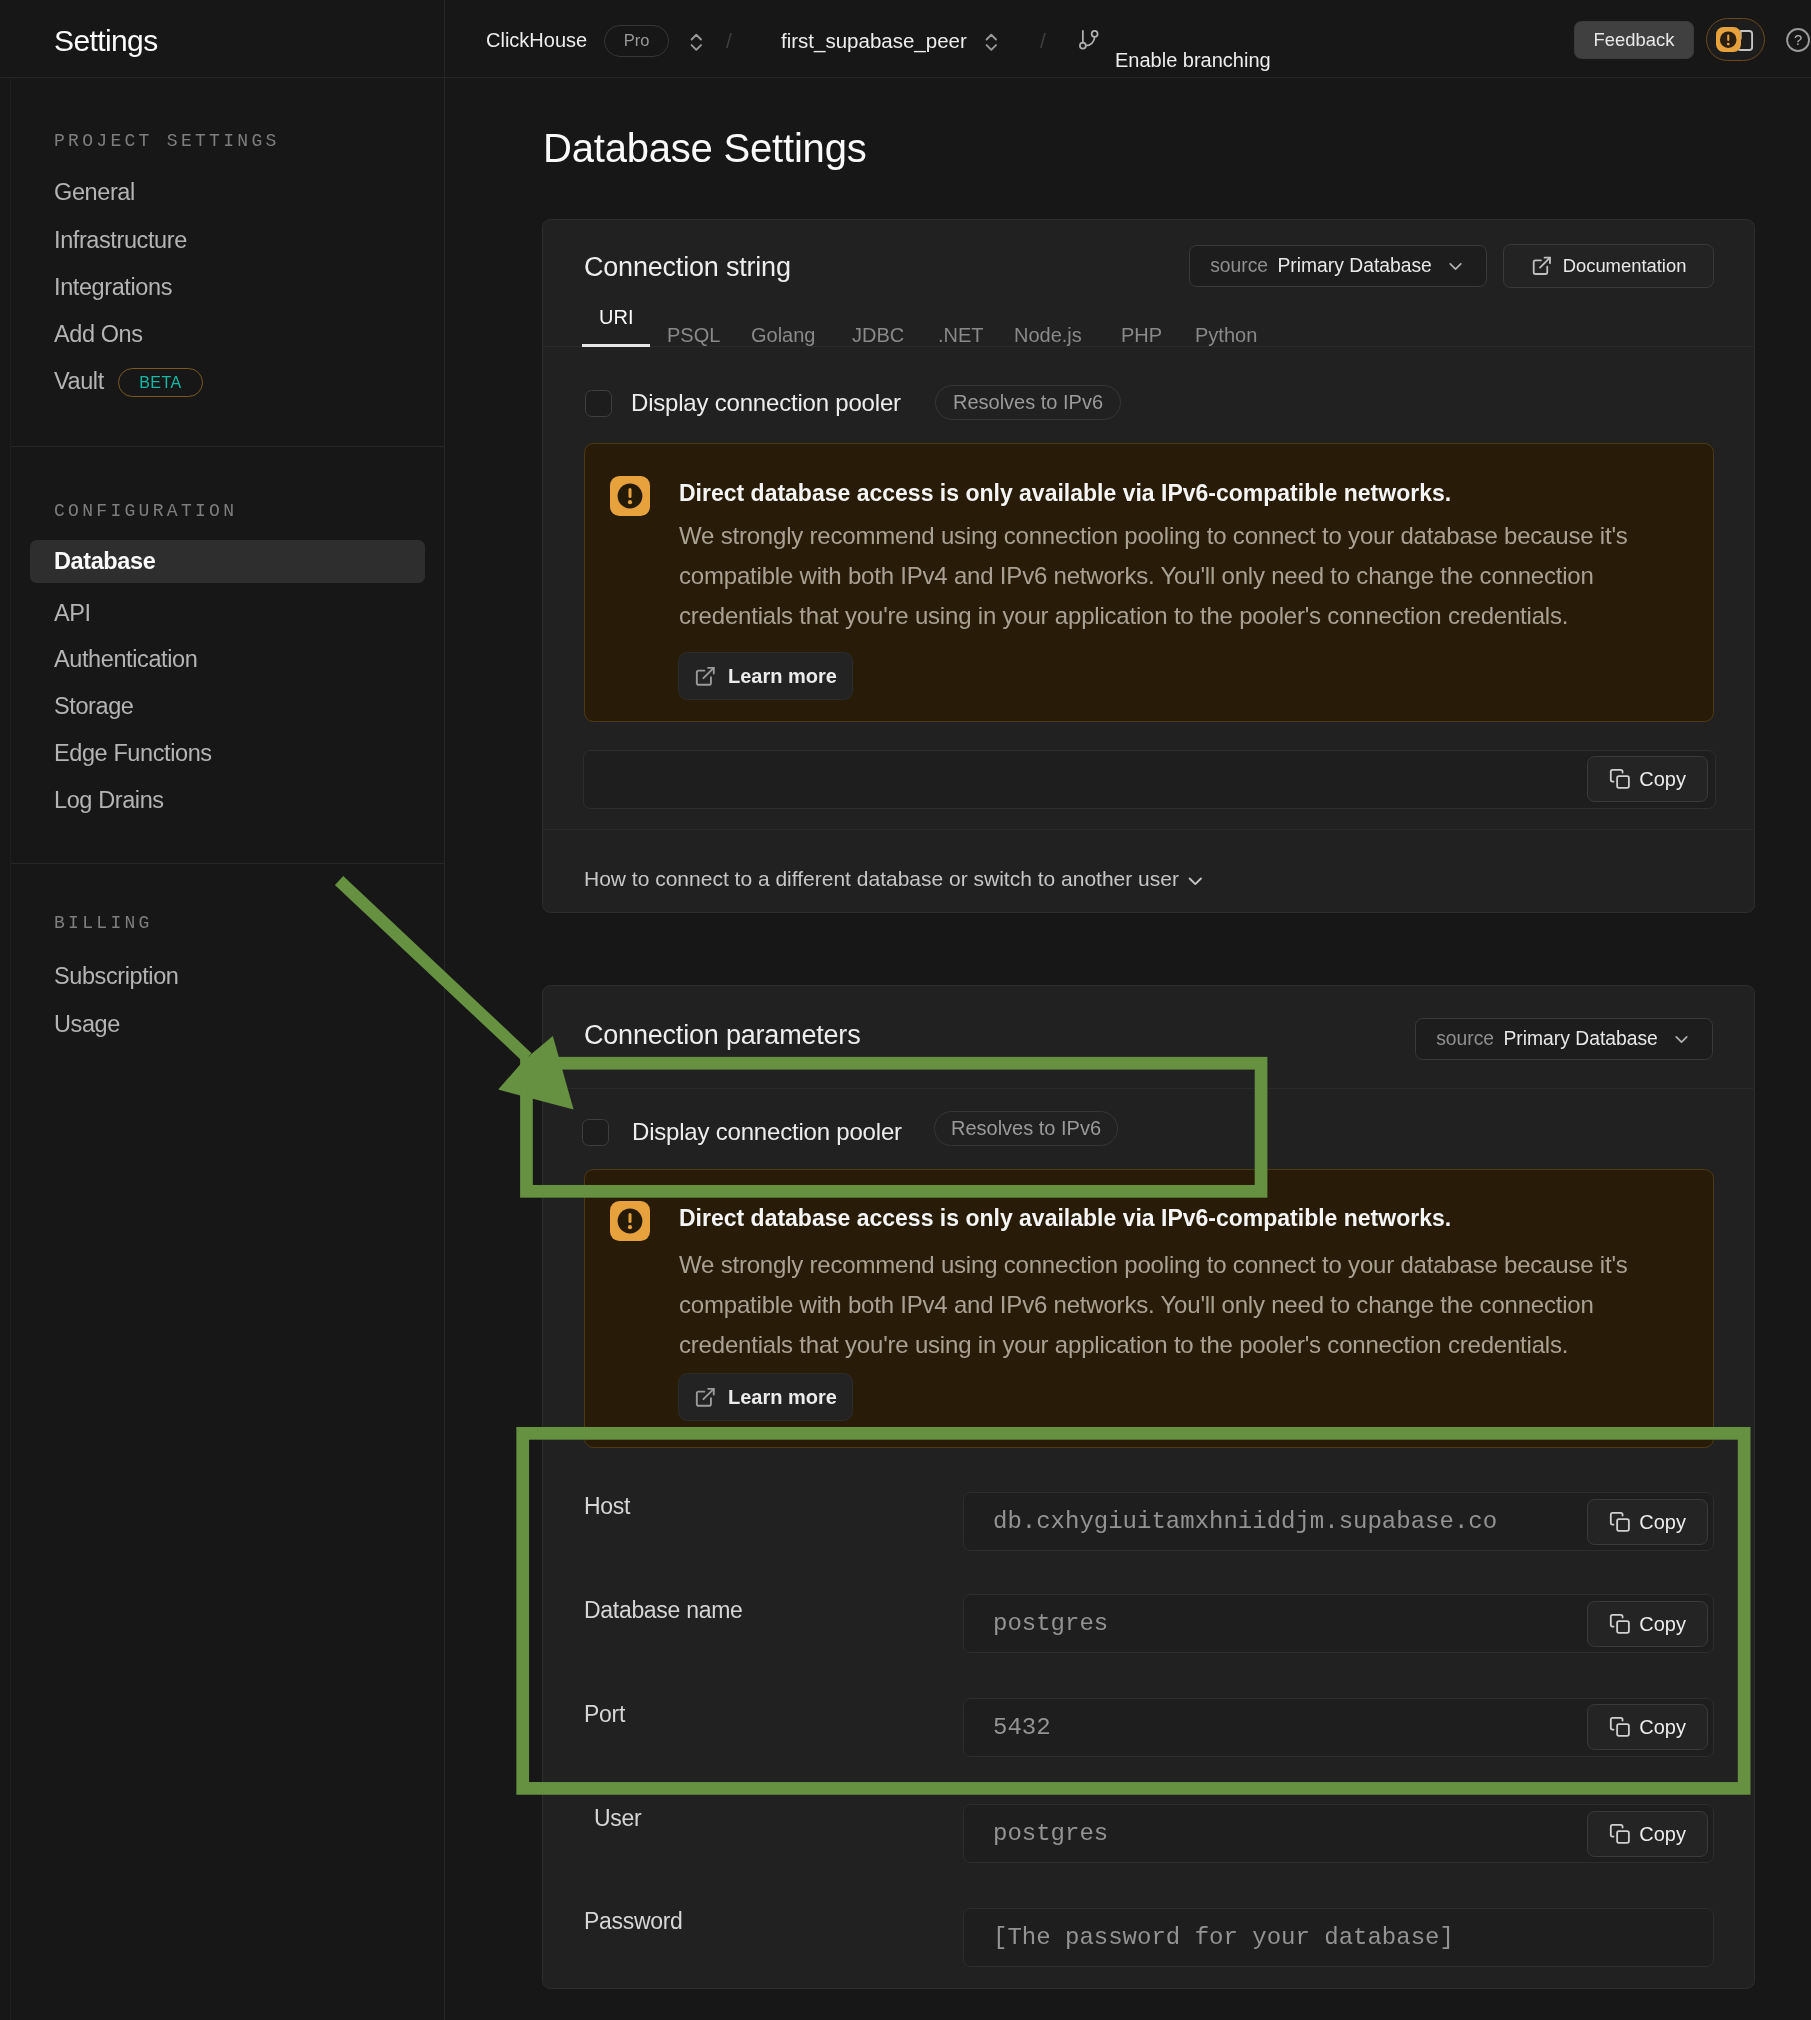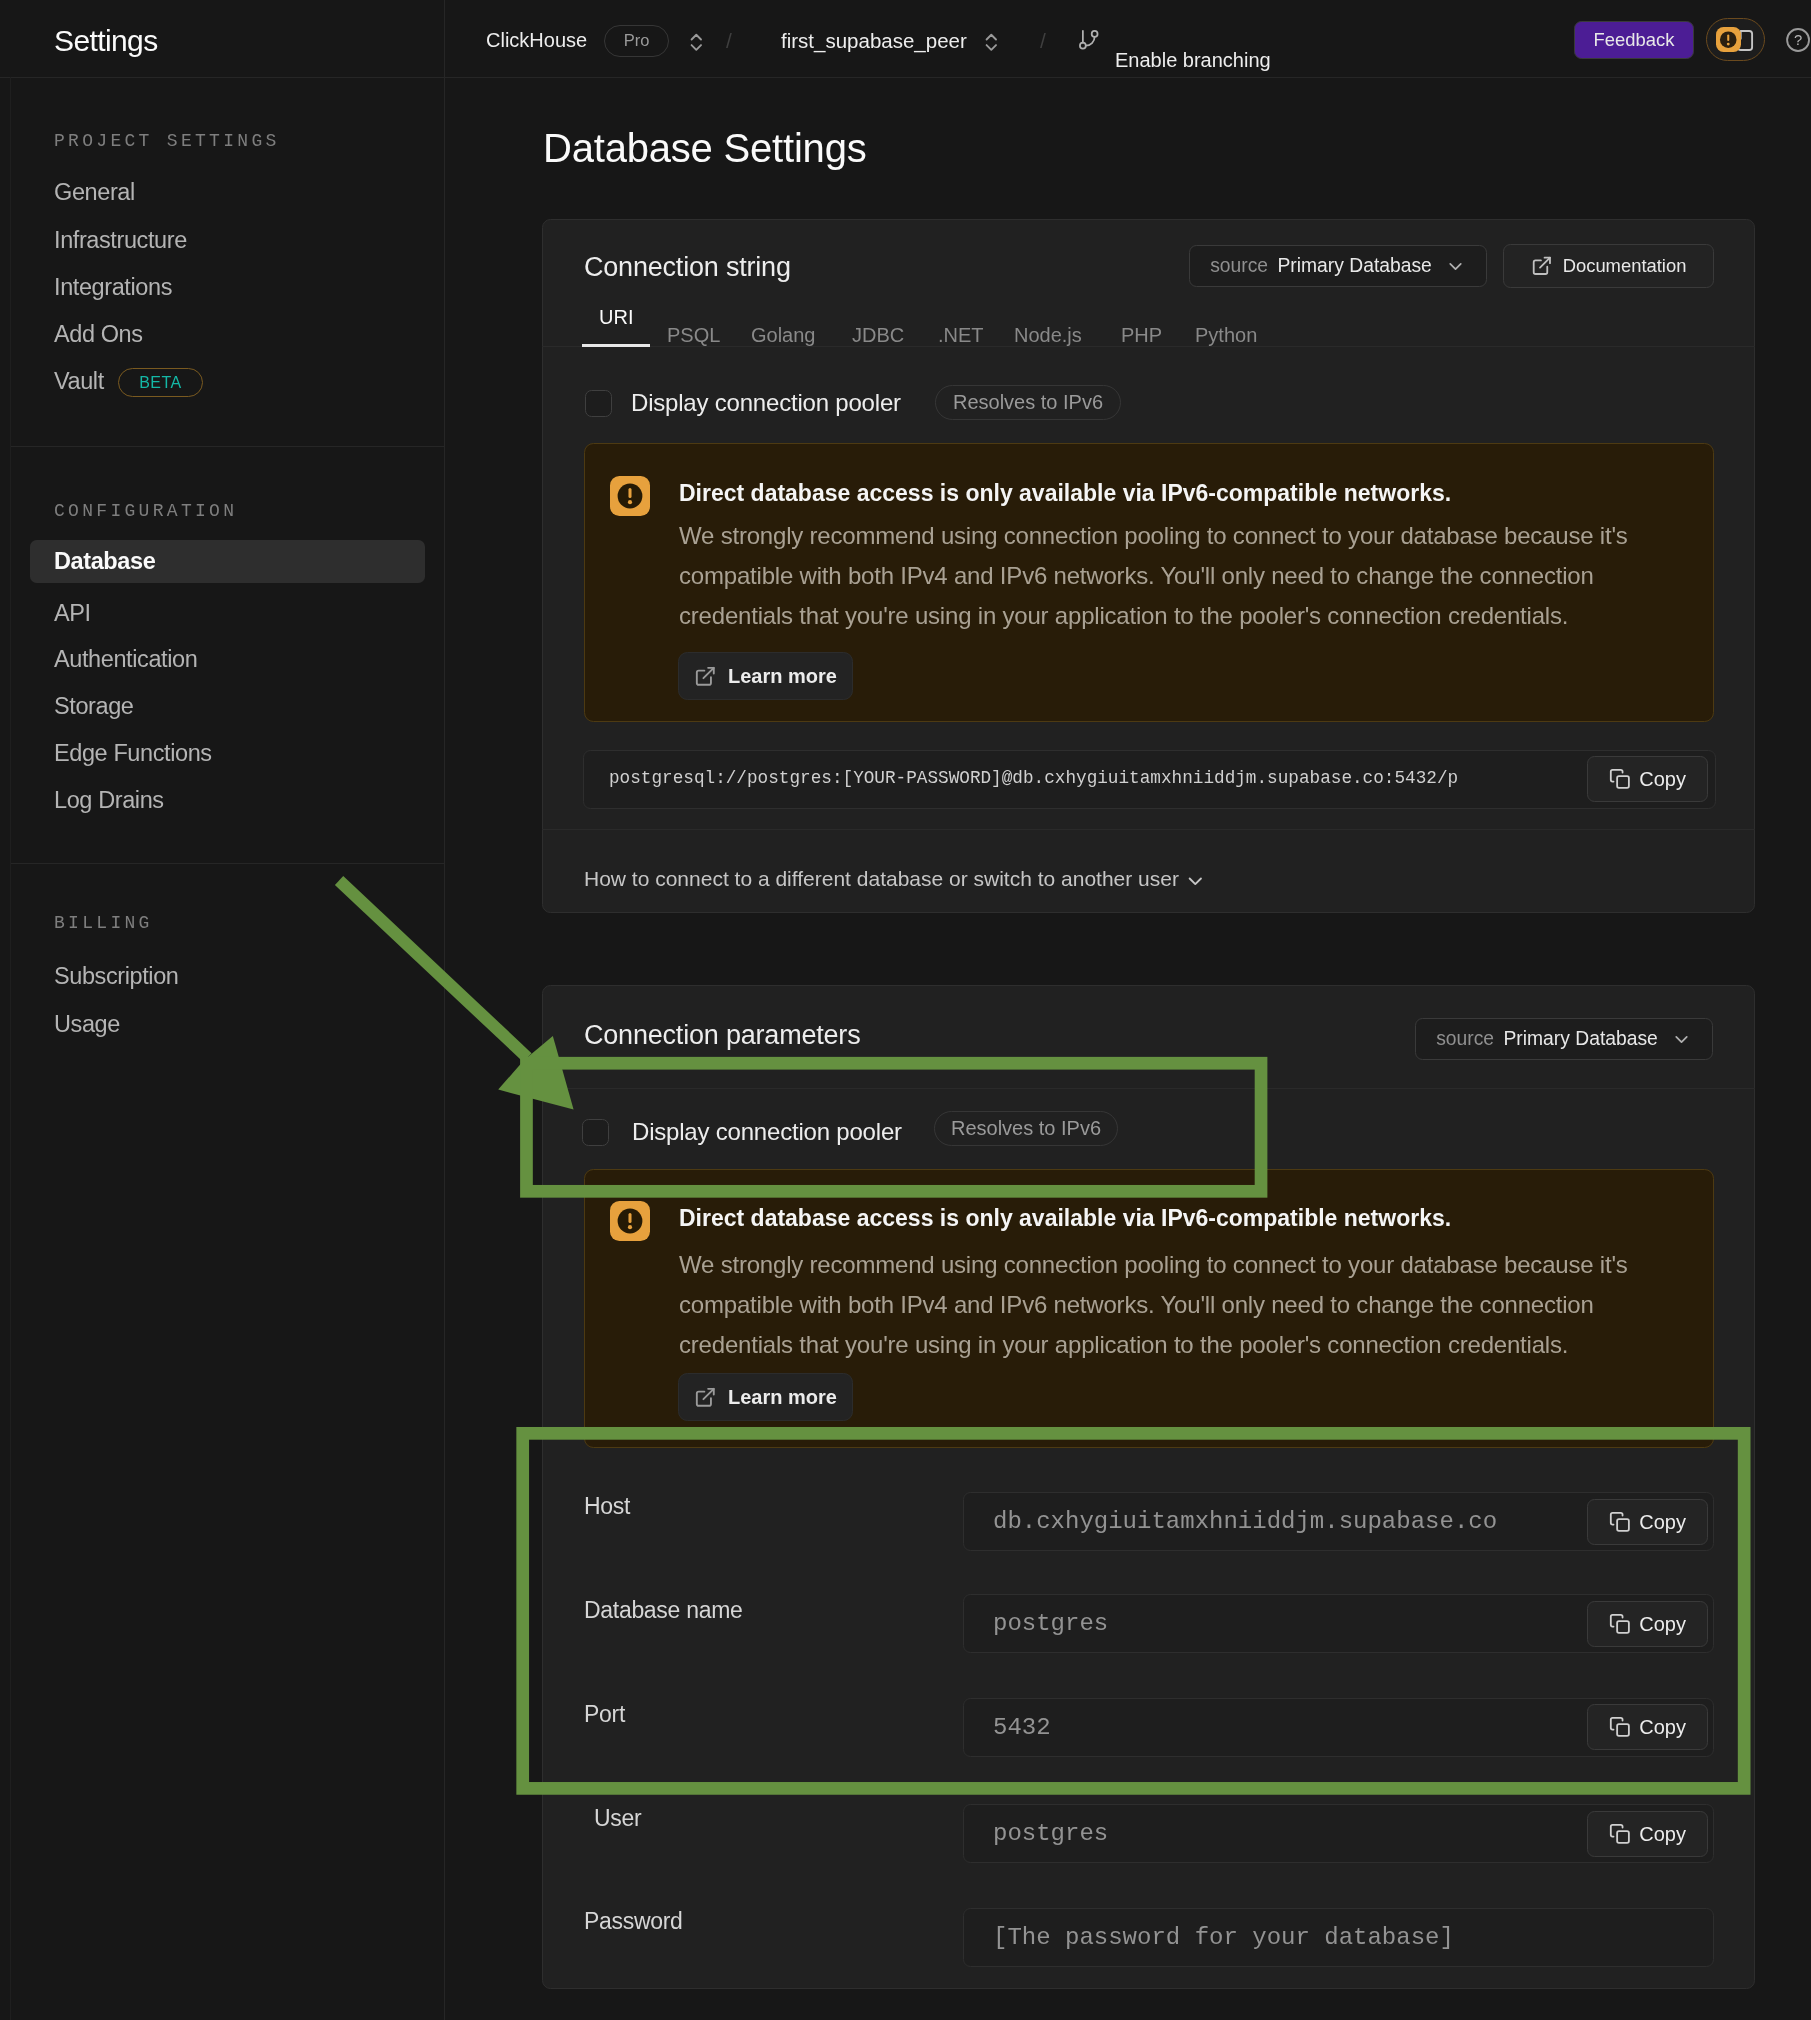--- a/index.html
+++ b/index.html
@@ -66,21 +66,21 @@
     </svg>
   <div class="abs row crumb slash" style="left:1040px;">/</div>
   <svg class="abs" style="left:1077px; top:28px;" width="23.5" height="23.5" viewBox="0 0 24 24" fill="none" stroke="#b0b0b0" stroke-width="1.8" stroke-linecap="round" stroke-linejoin="round">
       <line x1="6" x2="6" y1="3" y2="15"></line>
       <circle cx="18" cy="6" r="3"></circle>
       <circle cx="6" cy="18" r="3"></circle>
       <path d="M18 9a9 9 0 0 1-9 9"></path>
     </svg>
   <div class="abs row crumb" style="left:1115px;margin-top:20px;">Enable branching</div>
 
-  <div class="abs btn" style="left:1574px; top:21px; width:120px; height:38px; font-size:18.4px; background:#4c1d95;">Feedback</div>
+  <div class="abs btn" style="left:1574px; top:21px; width:120px; height:38px; font-size:18.4px; background:#404040;">Feedback</div>
   <div class="abs" style="left:1706px; top:18px; width:59px; height:43px; border:1.9px solid #6b4a1e; border-radius:21.7px; background:#1d1d1d;"></div>
   <svg class="abs" style="left:1735px; top:30px;" width="19" height="21" viewBox="0 0 20 22" fill="none" stroke="#c4c4c4" stroke-width="2" stroke-linejoin="round">
       <path d="M6 1 h9 a3 3 0 0 1 3 3 v14 a3 3 0 0 1 -3 3 h-9 a3 3 0 0 1 -3 -3 v-5 l3 -4 z"></path>
     </svg>
   <div class="abs" style="left:1716px; top:27px; width:24.5px; height:25.4px; background:#e7a13d; border-radius:7.5px;">
     <svg width="24.5" height="25.4" viewBox="0 0 26 27">
         <circle cx="13" cy="13.5" r="8.8" fill="#2a1f10"></circle>
         <rect x="11.9" y="8" width="2.2" height="6.8" rx="1.1" fill="#e7a13d"></rect>
         <circle cx="13" cy="18.2" r="1.5" fill="#e7a13d"></circle>
       </svg>
@@ -166,21 +166,20 @@
   <div class="abs learnbtn row" style="left:678px; top:652px; width:175px; height:48px; justify-content:center; gap:11.3px;">
     <svg width="22.6" height="22.6" viewBox="0 0 24 24" fill="none" stroke="#9a9a9a" stroke-width="2" stroke-linecap="round" stroke-linejoin="round">
         <path d="M15 3h6v6"></path>
         <path d="M10 14 21 3"></path>
         <path d="M18 13v6a2 2 0 0 1-2 2H5a2 2 0 0 1-2-2V8a2 2 0 0 1 2-2h6"></path>
       </svg>
     Learn more
   </div>
 
   <div class="abs input" style="left:583px; top:750px; width:1133px; height:59px;"></div>
-  <div class="abs mono" style="left:609px; top:768px; font-size:17.7px; color:#d0d0d0;">postgresql://postgres:[YOUR-PASSWORD]@db.cxhygiuitamxhniiddjm.supabase.co:5432/p</div>
   <div class="abs copybtn" style="left:1587px; top:756px; width:121px; height:46px;">
     <svg width="21.7" height="21.7" viewBox="0 0 24 24" fill="none" stroke="#d0d0d0" stroke-width="2" stroke-linecap="round" stroke-linejoin="round">
         <rect x="9" y="9" width="13" height="13" rx="2"></rect>
         <path d="M5 15H4a2 2 0 0 1-2-2V4a2 2 0 0 1 2-2h9a2 2 0 0 1 2 2v1"></path>
       </svg>
     Copy
   </div>
 
   <div class="abs" style="left:542px; top:829px; width:1213px; height:0.9px; background:#2a2a2a;"></div>
   <div class="abs" style="left:584px; top:867px; font-size:21px; color:#c6c6c6;">How to connect to a different database or switch to another user</div>

